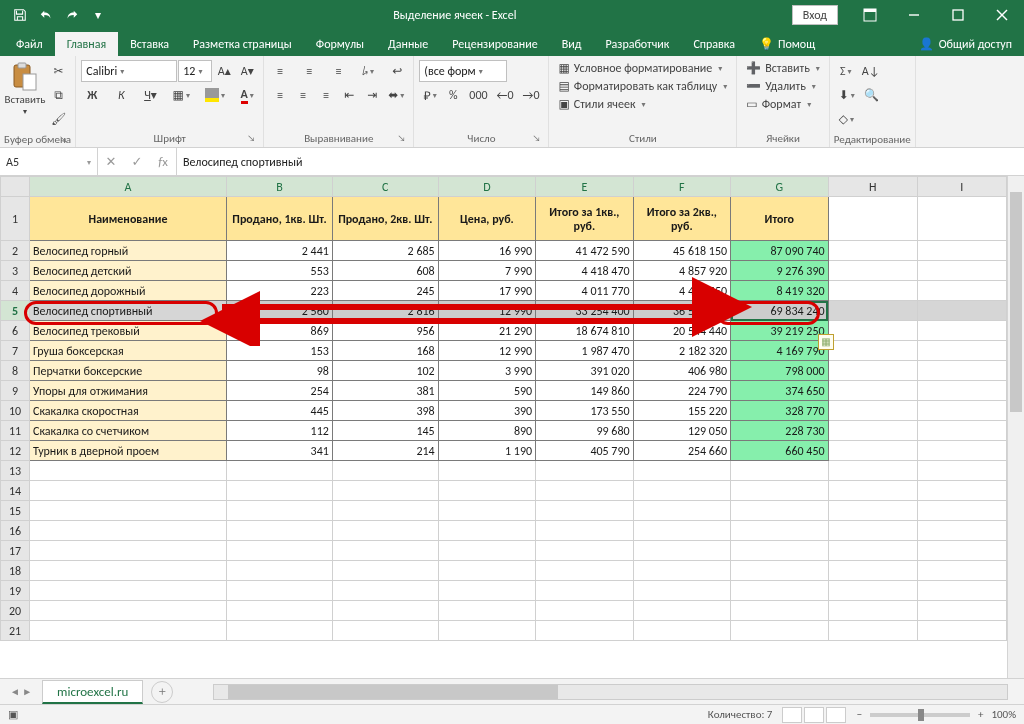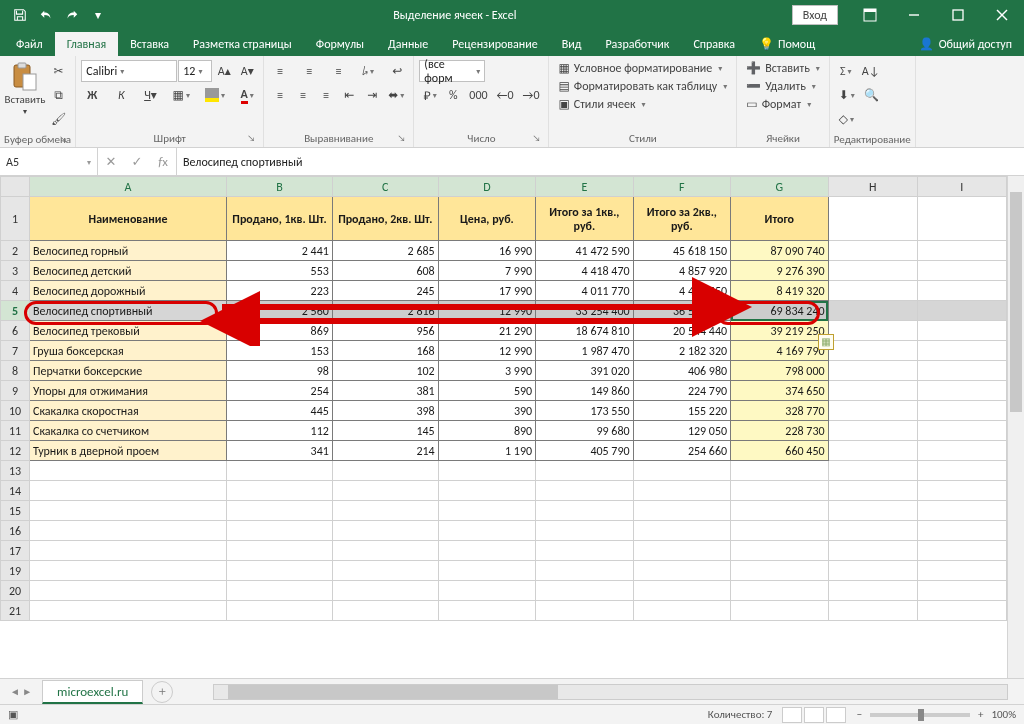--- a/index.html
+++ b/index.html
@@ -57,21 +57,21 @@
 .grid th, .grid td { border: 1px solid #d0d0d0; height: 20px; font-size: 12px; padding: 0; }
 .grid .colhead { background: #e6e6e6; text-align: center; color: #333; font-weight: normal; height: 20px; }
 .grid .rowhead { background: #e6e6e6; text-align: center; color: #333; font-weight: normal; width: 28px; height: 20px; }
 .grid tr.row5sel .rowhead { background: #d3e5d3; color: #217346; font-weight: bold; }
 .grid th.colhead.sel { background: #d3e5d3; color: #217346; }
 .grid .hdcorner { background: #e6e6e6; width: 28px; }
 .grid td { padding: 0 3px; color: #1a1a1a; }
 .grid .th { background: #ffe699; border: 1px solid #7a7a7a; font-weight: bold; text-align: center; font-size: 12px; height: 44px; }
 .grid .prodname { background: #fff2cc; border: 1px solid #7a7a7a; text-align: left; }
 .grid .datacell { border: 1px solid #7a7a7a; background: #fff; text-align: right; }
-.grid .itog { border: 1px solid #7a7a7a; background: #fef9c3; text-align: right; }
+.grid .itog { border: 1px solid #7a7a7a; background: #86efac; text-align: right; }
 .colA { width: 190px; }
 .colB, .colC { width: 102px; }
 .colD, .colE, .colF, .colG { width: 94px; }
 .colH, .colI { width: 86px; }
 
 
 .row5sel td { background: #d6d6d6 !important; }
 .row5sel td.datacell, .row5sel td.itog { background: #cccccc !important; }
 .row5sel .sel-g { background: #fff !important; outline: 2px solid #217346; outline-offset: -2px; }
 
@@ -244,21 +244,21 @@
       </div>
     </div>
       </div>
     <div class="rgroup-label">Выравнивание</div>
   </div>
 
   <div class="rgroup">
     <div class="rgroup-body">
         <div class="col">
       <div class="row">
-            <div class="combo drop" style="width:66px">(все форм</div>
+            <div class="combo drop" style="width:88px">(все форм</div>
           </div>
       <div class="row">
         <div class="rbtn drop">₽</div>
         <div class="rbtn">%</div>
         <div class="rbtn">000</div>
         <div class="rbtn">←0</div>
         <div class="rbtn">→0</div>
       </div>
     </div>
       </div>
@@ -560,20 +560,32 @@
           <td></td>
           <td></td>
           <td></td>
           <td></td>
           <td></td>
           <td></td>
           <td></td>
           <td></td>
         </tr>
         <tr>
+          <th class="rowhead">18</th>
+          <td></td>
+          <td></td>
+          <td></td>
+          <td></td>
+          <td></td>
+          <td></td>
+          <td></td>
+          <td></td>
+          <td></td>
+        </tr>
+        <tr>
           <th class="rowhead">19</th>
           <td></td>
           <td></td>
           <td></td>
           <td></td>
           <td></td>
           <td></td>
           <td></td>
           <td></td>
           <td></td>

